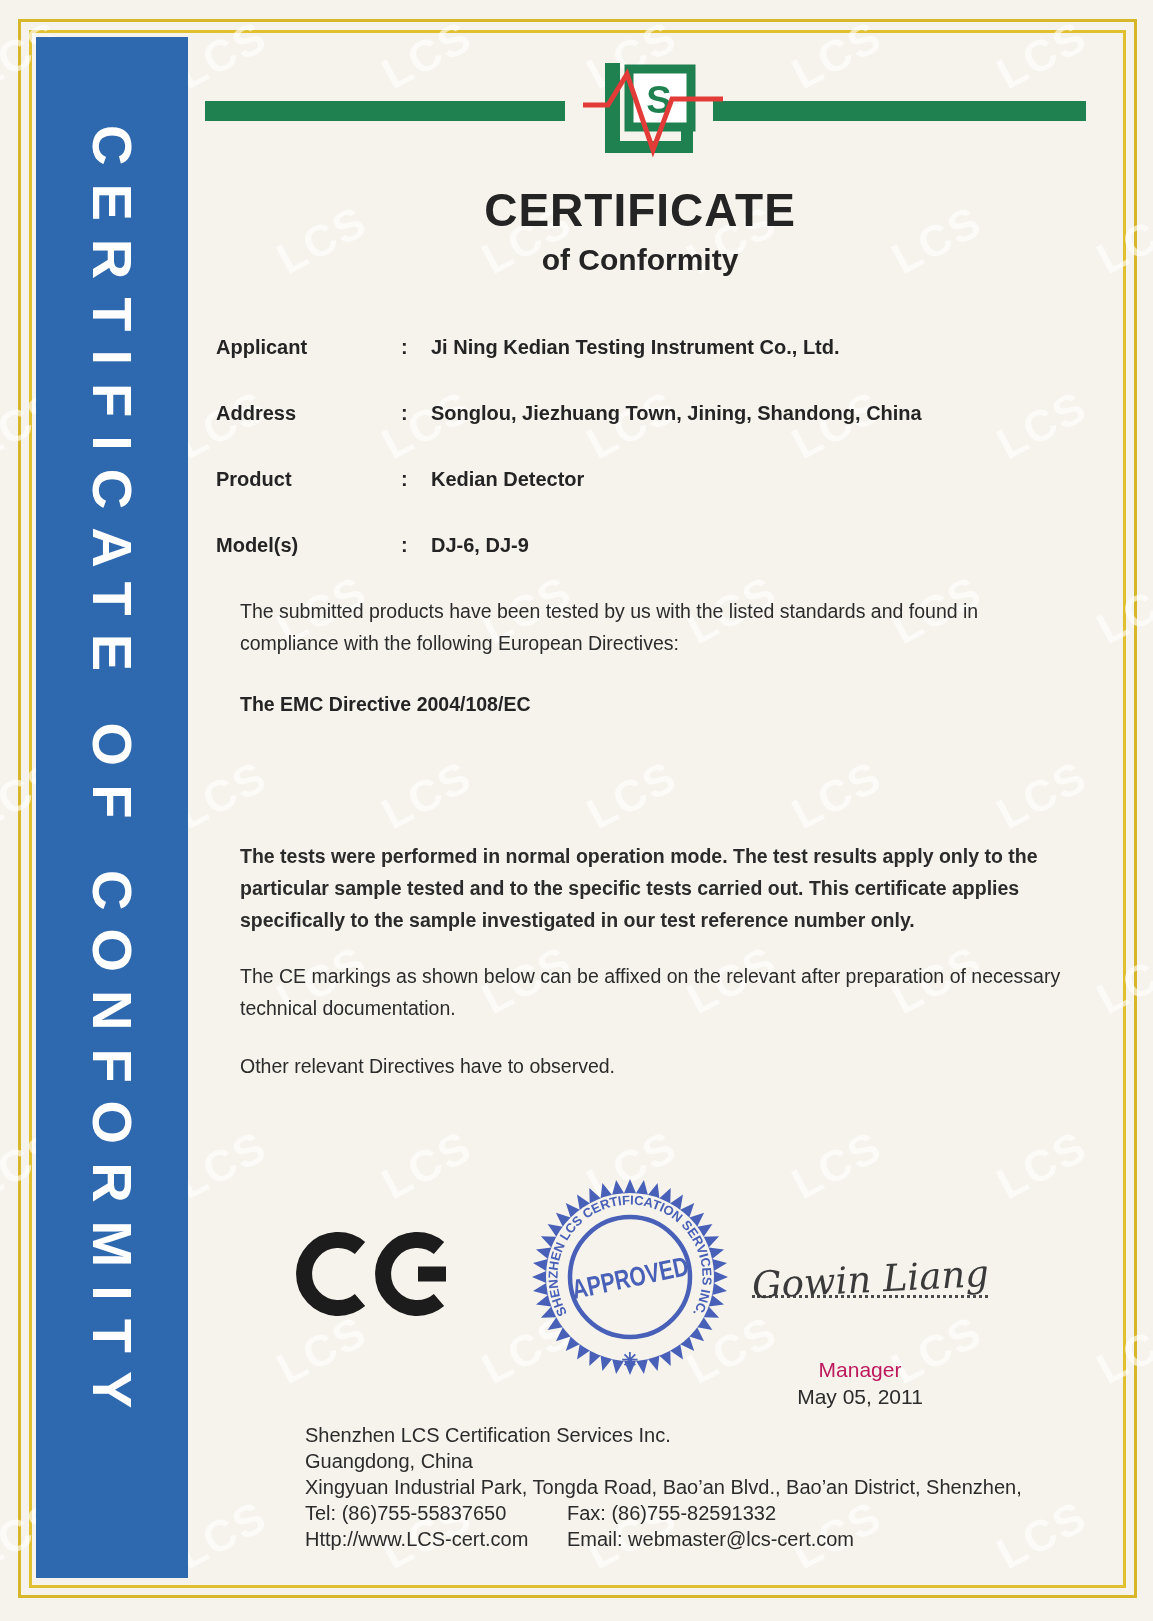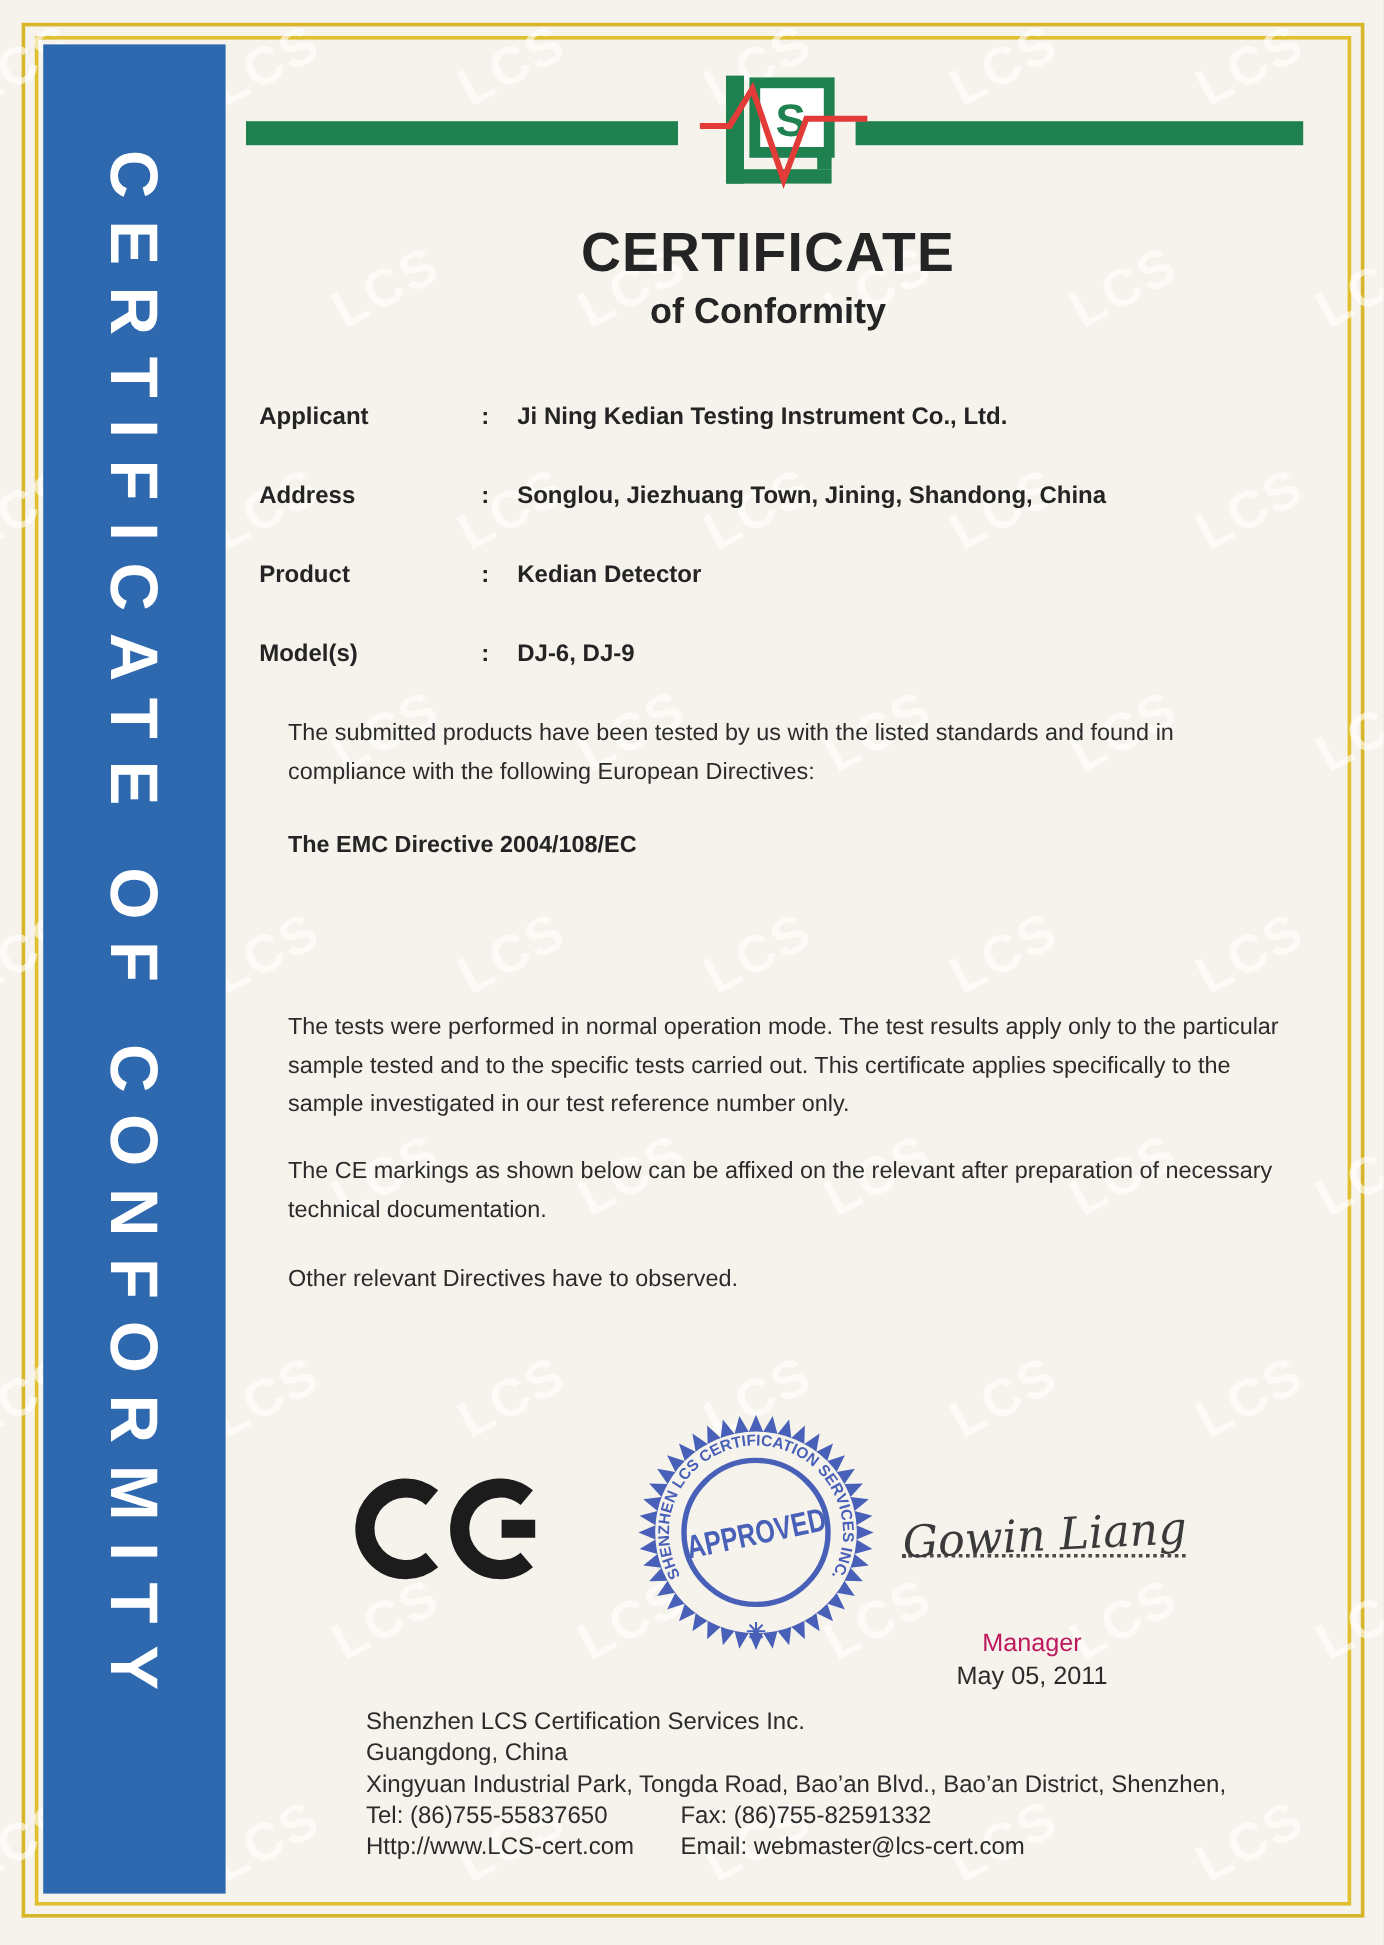--- a/index.html
+++ b/index.html
@@ -51,21 +51,21 @@
   
   .fields{position:absolute;left:216px;top:328px;width:840px;}
   .field-row{display:grid;grid-template-columns:185px 30px 1fr;height:58px;padding-top:8px;
     font-size:20px;font-weight:bold;color:#242424;}
 
   
   .para{position:absolute;left:216px;width:836px;font-size:19.5px;line-height:32px;color:#2b2b2b;margin-left:24px;}
   .p-intro{top:595px;}
   .p-directive{top:688px;font-weight:bold;color:#242424;}
   .p-standards{top:750px;font-weight:bold;color:#242424;}
-  .p-tests{top:840px;}
+  .p-tests{top:840px;font-weight:bold;}
   .p-ce{top:960px;}
   .p-other{top:1050px;}
 
   
   .ce-mark{position:absolute;left:293px;top:1228px;}
 
   
   .stamp{position:absolute;left:528px;top:1175px;opacity:0.93;}
 
   

